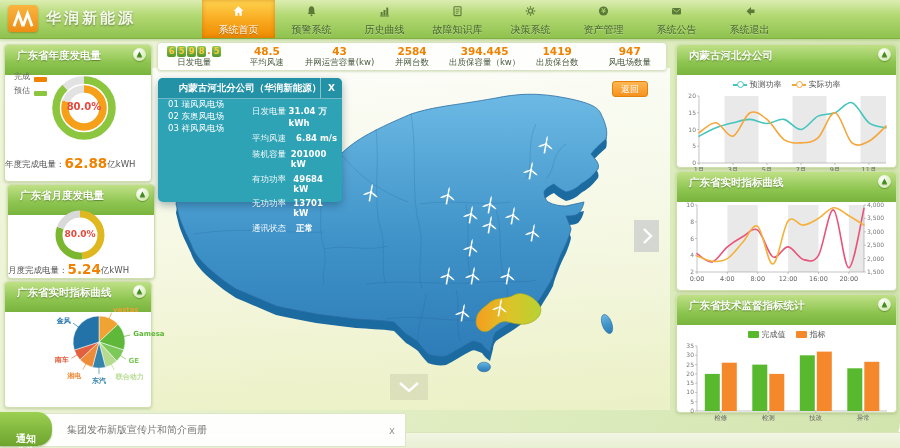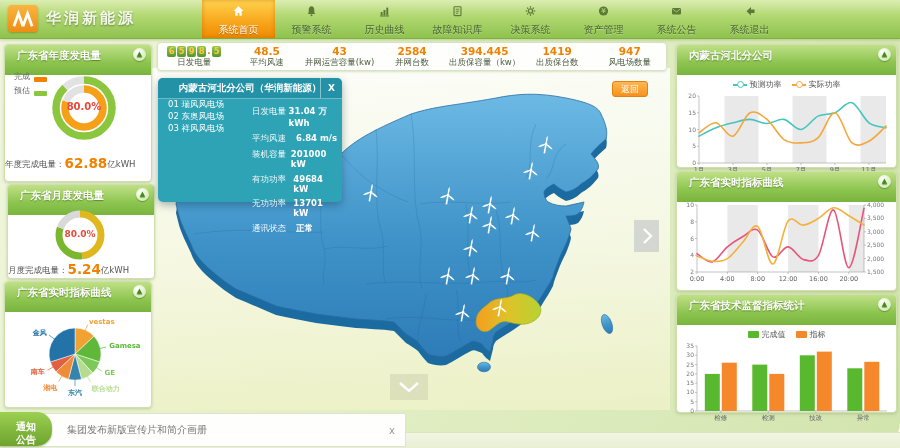--- a/index.html
+++ b/index.html
@@ -77,21 +77,21 @@
     border-left:1px solid rgba(255,255,255,.45);padding-left:7px;}
   #farmlist{position:absolute;left:10px;top:20px;width:80px;font-size:8.5px;line-height:12px;}
   #trows{position:absolute;left:94px;top:28px;width:86px;}
   #trows .trow{display:flex;margin-bottom:4.6px;font-size:8.5px;}
   #trows .tl{width:44px;opacity:.92;}
   #trows .tv{font-weight:bold;}
   
   #notice{position:absolute;left:0;top:412px;z-index:30;display:flex;}
   #nbadge{width:52px;height:34px;background:linear-gradient(#9bd052,#6ea32e);
     border-radius:0 15px 15px 0;color:#fff;font-size:10px;font-weight:bold;text-align:center;
-    padding-top:8px;box-sizing:border-box;line-height:13px;box-shadow:0 1px 2px rgba(80,110,40,.4);}
+    padding-top:20px;box-sizing:border-box;line-height:13px;box-shadow:0 1px 2px rgba(80,110,40,.4);}
   #nstrip{width:338px;height:32px;margin:1px 0 0 -12px;padding-left:26px;
     background:rgba(255,255,255,.94);border:1px solid #dde5c8;display:flex;align-items:center;
     position:relative;z-index:-1;}
   #nstrip .ntext{font-size:10px;color:#777;}
   #nstrip .nclose{position:absolute;right:10px;font-size:10px;color:#999;cursor:pointer;}
   #footband{position:absolute;left:0;top:432px;width:900px;height:16px;
     background:linear-gradient(#f2f6e3,#e7efd2);border-top:1px solid #d8e5bd;z-index:1;}
   svg text{font-family:"DejaVu Sans","Liberation Sans",sans-serif;}
 </style>
 </head>
@@ -369,21 +369,21 @@
         </svg></div>
     <span class="pctr" style="left:45px;top:44px;width:54px;text-align:center;font-size:9px;">80.0%</span>
     <div class="capline" style="top:76px;">
       <span>月度完成电量：</span><span class="bigv">5.24</span><span>亿kWH</span>
     </div>
   </div>
 
   <div class="panel" style="left:4px;top:281px;width:146px;height:125px;">
     <div class="phead"><span>广东省实时指标曲线</span>
       <span class="hicon">▲</span></div>
-    <div id="modelsPie" style="position:absolute;left:0;top:20px;width:146px;height:103px;"><svg width="146" height="103" viewBox="0 0 146 103">
+    <div id="modelsPie" style="position:absolute;left:0;top:8px;width:146px;height:103px;padding-left:24px;"><svg width="146" height="103" viewBox="0 0 146 103">
           <path d="M70 52 L70.0 26.0 A26 26 0 0 1 89.0 34.2 Z" fill="#f0a232" stroke="#fff" stroke-width="0.5"></path>
           <line x1="79.92869726586952" y1="29.056134357900476" x2="82.70873250031299" y2="22.631851978112607" stroke="#f0a232" stroke-width="0.7"></line>
           <text x="83.90017617221733" y="21.878588101060664" font-size="7" fill="#f0a232" text-anchor="start" font-weight="bold">vestas</text>
           <path d="M70 52 L89.0 34.2 A26 26 0 0 1 94.7 60.0 Z" fill="#5fb83a" stroke="#fff" stroke-width="0.5"></path>
           <line x1="94.39791904846868" y1="46.54641896508644" x2="101.22933638203992" y2="45.01941627531064" stroke="#5fb83a" stroke-width="0.7"></line>
           <text x="104.15708666785616" y="46.364986551121014" font-size="7" fill="#5fb83a" text-anchor="start" font-weight="bold">Gamesa</text>
           <path d="M70 52 L94.7 60.0 A26 26 0 0 1 87.8 71.0 Z" fill="#7cc95a" stroke="#fff" stroke-width="0.5"></path>
           <line x1="91.10819813755037" y1="65.39566987447492" x2="97.01849361606448" y2="69.14645743932789" stroke="#7cc95a" stroke-width="0.7"></line>
           <text x="99.55147739257052" y="72.75393782426488" font-size="7" fill="#7cc95a" text-anchor="start" font-weight="bold">GE</text>
           <path d="M70 52 L87.8 71.0 A26 26 0 0 1 76.5 77.2 Z" fill="#b5dc8e" stroke="#fff" stroke-width="0.5"></path>

